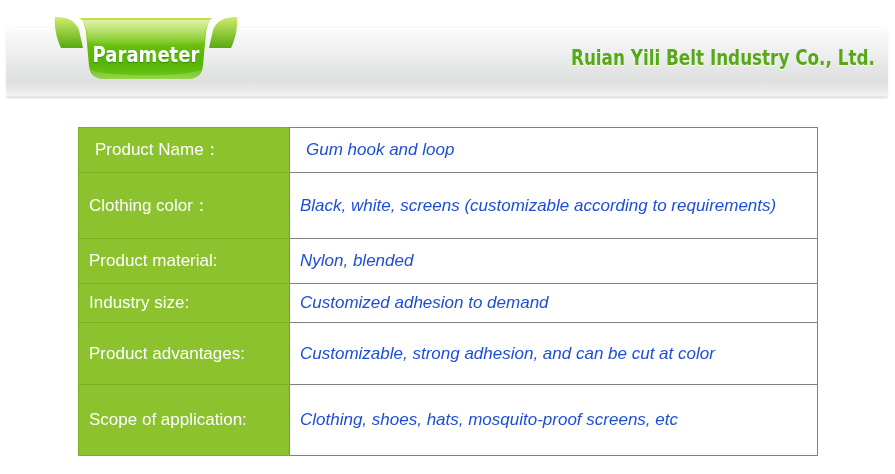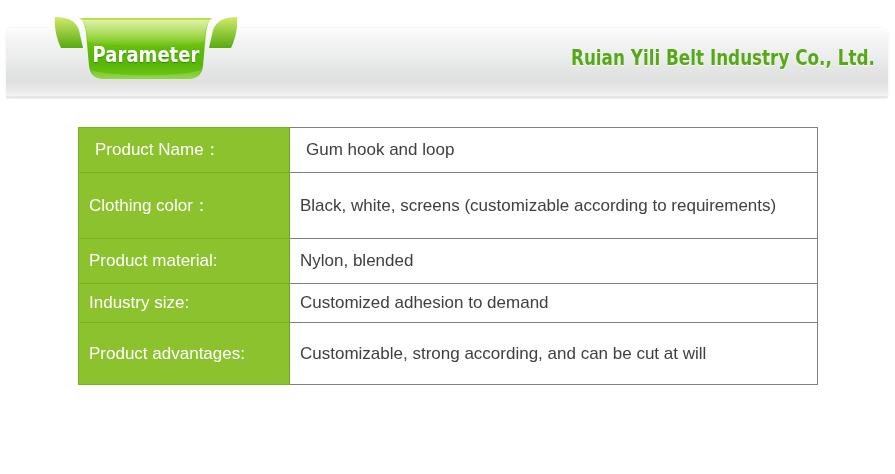--- a/index.html
+++ b/index.html
@@ -119,21 +119,22 @@
   }
   .spec-table td.label {
     width: 184px;
     background: #8CC22E;
     color: #ffffff;
     border-color: #7ab024;
     border-right-color: #6f9f20;
   }
   .spec-table td.value {
     background: #ffffff;
-    color: #404040;
+    color: #1d4ed8;
+    font-style: italic;
   }
   .r1 td { height: 44px; padding-left: 16px; }
   .r2 td { height: 65px; }
   .r3 td { height: 44px; margin-left: 21px; }
   .r4 td { height: 38px; }
   .r5 td { height: 61px; margin-top: 40px; }
   .r6 td { height: 70px; }
 </style>
 </head>
 <body>
@@ -207,16 +208,20 @@
     <tr class="r3">
       <td class="label">Product material:</td>
       <td class="value">Nylon, blended</td>
     </tr>
     <tr class="r4">
       <td class="label">Industry size:</td>
       <td class="value">Customized adhesion to demand</td>
     </tr>
     <tr class="r5">
       <td class="label">Product advantages:</td>
-      <td class="value">Customizable, strong according, and can be cut at will</td>
+      <td class="value">Customizable, strong adhesion, and can be cut at color</td>
+    </tr>
+    <tr class="r6">
+      <td class="label">Scope of application:</td>
+      <td class="value">Clothing, shoes, hats, mosquito-proof screens, etc</td>
     </tr>
   </tbody>
 </table>
 
 </body></html>

